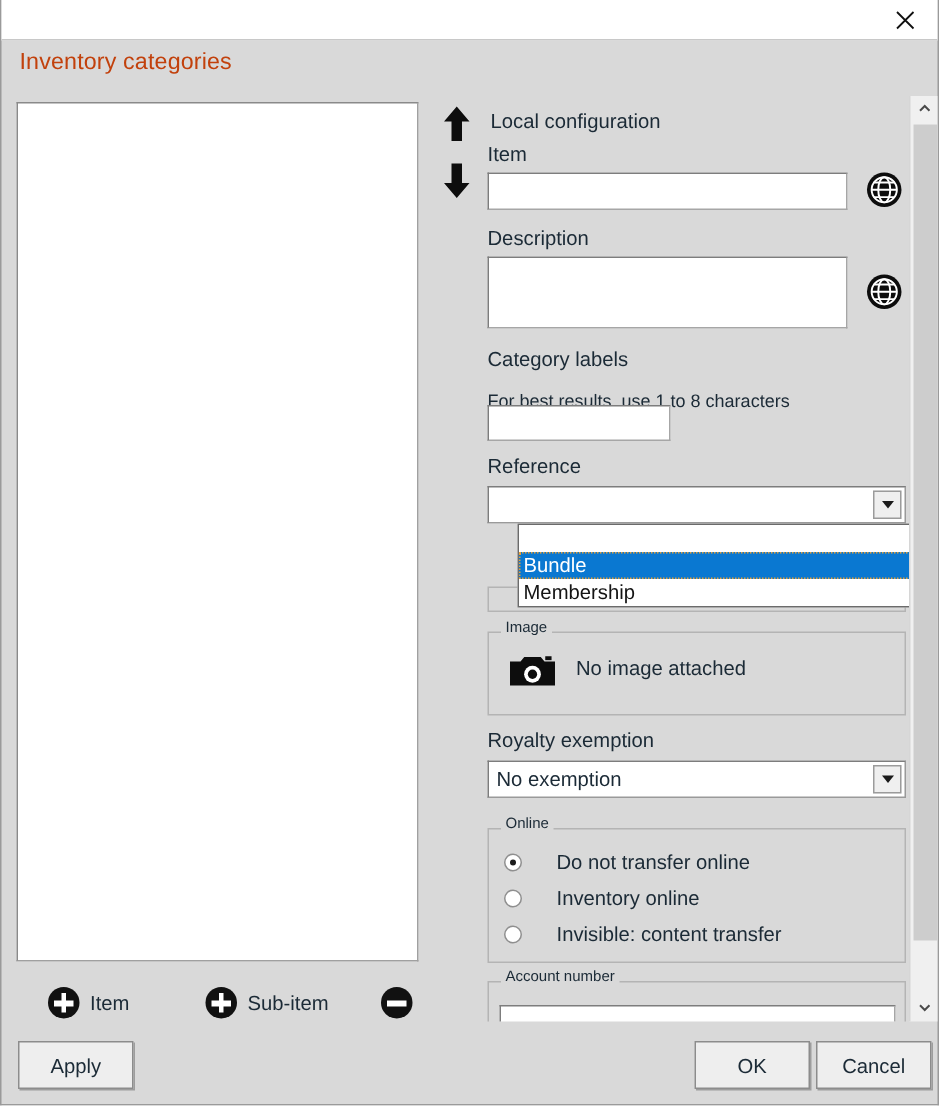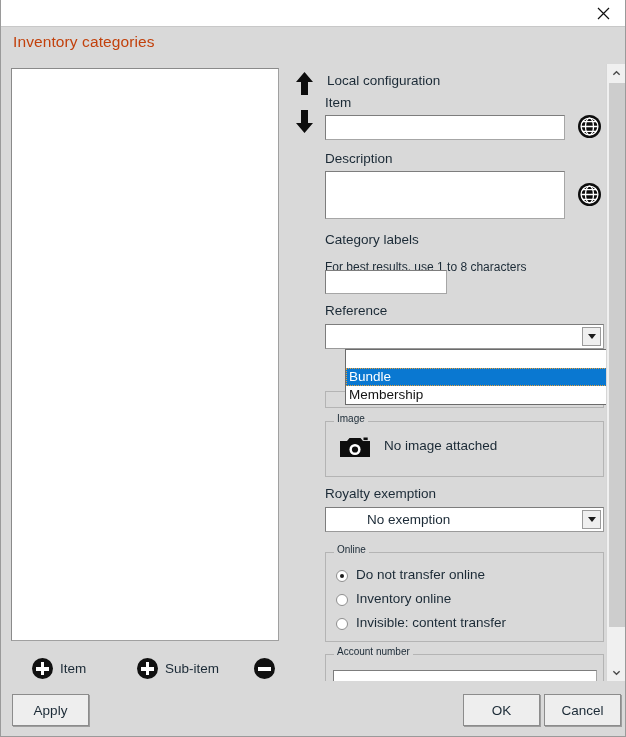--- a/index.html
+++ b/index.html
@@ -129,21 +129,20 @@
     position: absolute; width: 25px; height: 25px; cursor: pointer;
   }
 
   .combo {
     position: absolute;
     background: #ffffff;
     border: 1px solid #9a9a9a;
     border-top-color: #7d7d7d; border-left-color: #7d7d7d;
     display: flex; align-items: center;
     cursor: pointer;
-    padding-left: 36px;
   }
   .combo .cval {
     flex: 1; padding-left: 5px;
     font-size: 13.5px; color: #1b2a36;
     white-space: nowrap; overflow: hidden;
   }
   .combo .cbtn {
     width: 19px; height: 19px; margin-right: 2px;
     background: #efefef; border: 1px solid #9b9b9b;
     display: flex; align-items: center; justify-content: center;
@@ -188,21 +187,21 @@
     white-space: nowrap;
   }
   .cam { position: absolute; left: 14px; top: 14px; width: 30px; height: 23px; }
   .noimg {
     position: absolute; left: 58px; top: 16px;
     font-size: 13.5px; color: #1b2a36;
   }
 
   .radio-row {
     position: absolute; left: 10px;
-    display: flex; align-items: flex-end; gap: 8px;
+    display: flex; align-items: center; gap: 23px;
     font-size: 13.5px; color: #1b2a36; cursor: pointer;
     white-space: nowrap;
   }
   .rdo {
     width: 12px; height: 12px; border-radius: 50%;
     background: #ffffff; border: 1px solid #8f8f8f;
     position: relative; flex: 0 0 auto;
   }
   .rdo.on::after {
     content: ""; position: absolute; left: 3px; top: 3px;

